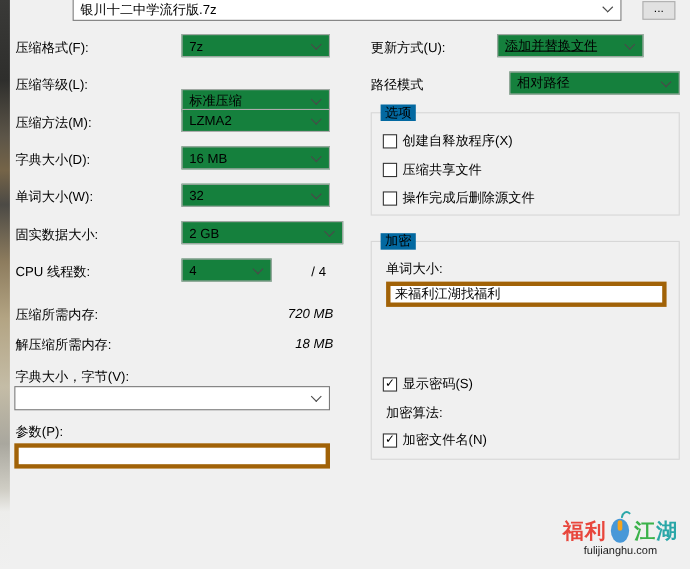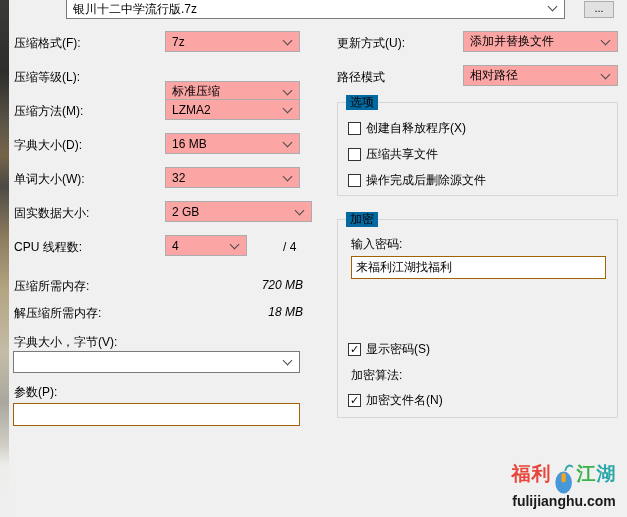--- a/index.html
+++ b/index.html
@@ -12,32 +12,32 @@
   }
   
   .edge-strip {
     position:absolute; left:0; top:0; width:9px; height:517px;
     background:linear-gradient(#3a3a38 0%,#2e2e2c 14%,#5c5548 24%,#756448 30%,
       #4c4a45 36%,#8d7c5e 46%,#b3a483 56%,#c4bca6 68%,#a9a79e 78%,
       #cfcdc4 86%,#ededeb 90%,#f0f0f0 100%);
   }
   .lbl { position:absolute; white-space:nowrap; line-height:16px; }
   .combo {
-    position:absolute; height:21px; background:#fca5a5; border:1px solid #acacac;
+    position:absolute; height:21px; background:#15803d; border:1px solid #acacac;
     display:flex; align-items:center; padding:0 22px 0 6px; cursor:default;
   }
   .combo.white { background:#fff; border-color:#7a7a7a; }
   .combo-text { white-space:nowrap; overflow:hidden; }
   .chev {
     position:absolute; right:8px; top:6px; width:7px; height:7px;
     border-right:1.4px solid #4a4a4a; border-bottom:1.4px solid #4a4a4a;
     transform:rotate(45deg); margin-top:-1px;
   }
   .txtinput {
-    position:absolute; height:23px; background:#fff; border:1px solid #a16207;
+    position:absolute; height:23px; background:#fff; border:4px solid #a16207;
     font-family:"Liberation Sans", sans-serif; font-size:12px; padding:0 4px;
   }
   .btn-dots {
     position:absolute; left:584px; top:1px; width:30px; height:17px;
     background:#e1e1e1; border:1px solid #adadad; text-align:center;
     line-height:13px; font-size:11px; cursor:default;
   }
   .groupbox { position:absolute; border:1px solid #d7d7d7; }
   .group-title {
     position:absolute; top:-8px; left:8px; background:#0369a1; padding:0 4px;
@@ -45,23 +45,23 @@
   }
   .cbrow { position:absolute; display:flex; align-items:center; gap:5px; }
   .cbbox {
     width:13px; height:13px; background:#fff; border:1px solid #333;
     display:flex; align-items:center; justify-content:center;
     font-size:11px; line-height:11px; flex:0 0 13px; color:#000;
   }
   .memval { position:absolute; text-align:right; white-space:nowrap;font-style:italic; }
   
   .wm { position:absolute; right:4px; bottom:8px; width:118px; text-align:center; }
-  .wm-row { display:flex; align-items:flex-start; justify-content:center; gap:1px; }
+  .wm-row { display:flex; align-items:flex-end; justify-content:center; gap:1px; }
   .wm-zh { font-weight:bold; font-size:19px; line-height:20px; letter-spacing:1px; }
-  .wm-domain { font-weight:bold; font-size:14px; line-height:15px; color:#1a1a1a; margin-top:0px; }
+  .wm-domain { font-weight:normal; font-size:10px; line-height:15px; color:#1a1a1a; margin-top:0px; }
   .mouse-svg { width:21px; height:30px; display:block; margin:0 1px; }
 </style>
 </head>
 <body>
 
 <div class="edge-strip"></div>
 
 <div class="combo white" style="left:66px; top:-6px; width:499px; height:25px; padding-top:5px;">
   <span class="combo-text">银川十二中学流行版.7z</span>
   <span class="chev" style="top:9px;"></span>
@@ -120,21 +120,21 @@
 <span class="lbl" style="left:14px; top:334px;">字典大小，字节(V):</span>
 <div class="combo white" style="left:13px; top:351px; width:287px; height:22px;">
   <span class="combo-text"></span>
   <span class="chev"></span>
 </div>
 
 <span class="lbl" style="left:14px; top:384px;">参数(P):</span>
 <input class="txtinput" style="left: 13px; top: 403px; width: 287px;" value="">
 
 <span class="lbl" style="left:337px; top:35px;">更新方式(U):</span>
-<div class="combo" style="left:463px; top:31px; width:155px;">
+<div class="combo" style="left:452px; top:31px; width:133px;text-decoration:underline;">
   <span class="combo-text">添加并替换文件</span>
   <span class="chev"></span>
 </div>
 
 <span class="lbl" style="left:337px; top:69px;">路径模式</span>
 <div class="combo" style="left:463px; top:65px; width:155px;">
   <span class="combo-text">相对路径</span>
   <span class="chev"></span>
 </div>
 
@@ -150,21 +150,21 @@
   </div>
   <div class="cbrow" style="left:10px; top:69px;">
     <span class="cbbox"></span>
     <span>操作完成后删除源文件</span>
   </div>
 </div>
 
 <div class="groupbox" style="left:337px; top:219px; width:281px; height:199px;">
   <span class="group-title">加密</span>
 
-  <span class="lbl" style="left:13px; top:16px;">输入密码:</span>
+  <span class="lbl" style="left:13px; top:16px;">单词大小:</span>
   <input class="txtinput" style="left: 13px; top: 36px; width: 255px;" value="来福利江湖找福利">
 
   <div class="cbrow" style="left:10px; top:121px;">
     <span class="cbbox">✓</span>
     <span>显示密码(S)</span>
   </div>
 
   <span class="lbl" style="left:13px; top:147px;">加密算法:</span>
 
   <div class="cbrow" style="left:10px; top:172px;">

